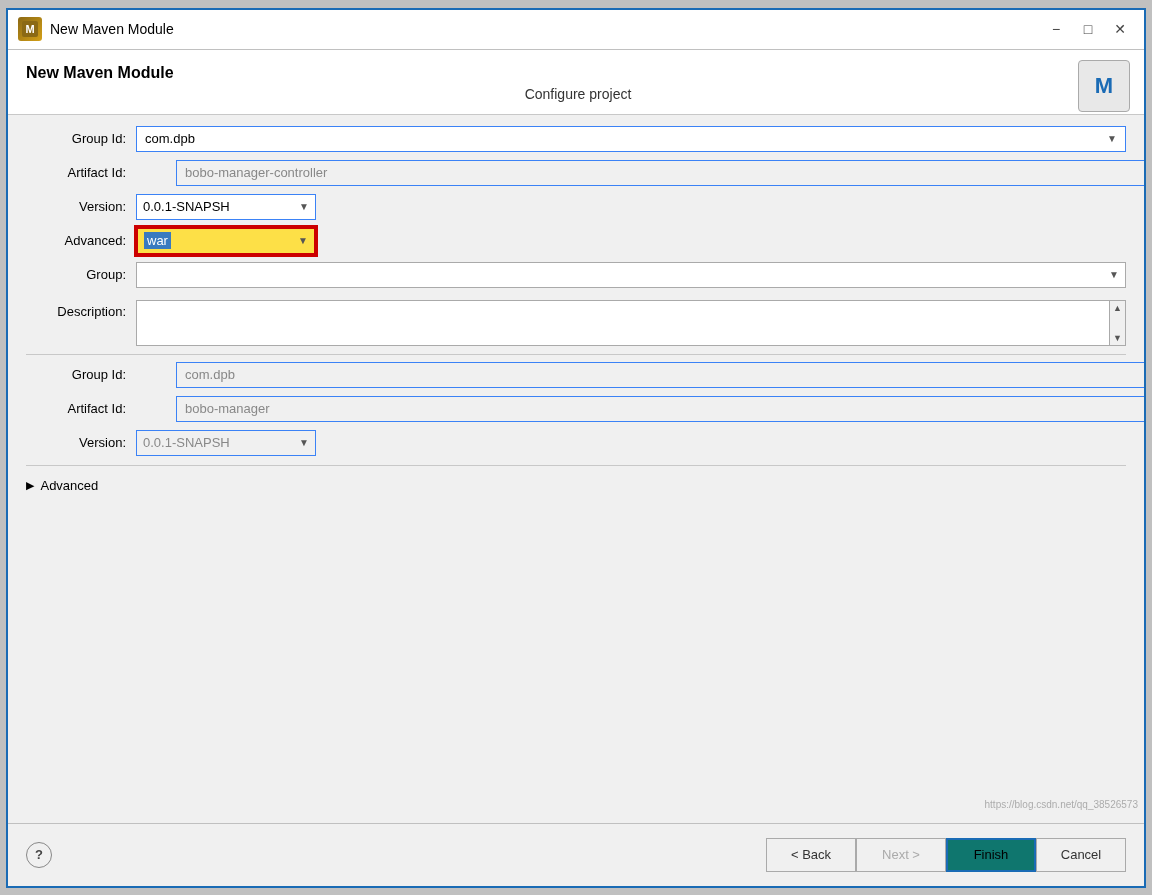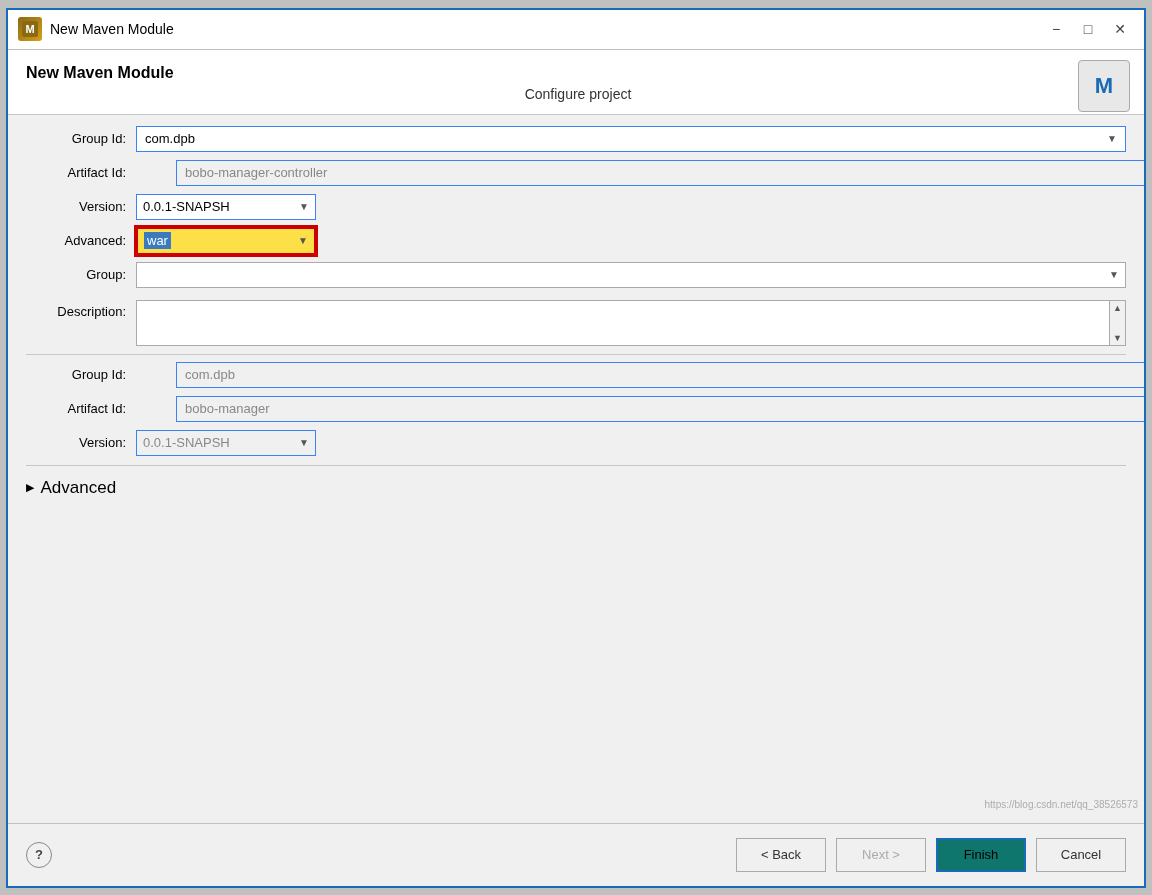--- a/index.html
+++ b/index.html
@@ -242,21 +242,21 @@
       align-items: center;
       padding: 6px 0;
       cursor: pointer;
     }
     .advanced-arrow {
       font-size: 11px;
       color: #000;
       margin-right: 6px;
     }
     .advanced-label {
-      font-size: 17px;
+      font-size: 13px;
       color: #000;
     }
 
     .footer {
       background: #f0f0f0;
       border-top: 1px solid #c0c0c0;
       padding: 14px 18px;
       display: flex;
       align-items: center;
       justify-content: space-between;
@@ -274,21 +274,21 @@
       cursor: pointer;
       display: flex;
       align-items: center;
       justify-content: center;
       font-size: 13px;
       color: #444;
       font-weight: bold;
     }
     .footer-buttons {
       display: flex;
-      gap: 10px;
+      gap: 0;
     }
     .btn {
       height: 34px;
       min-width: 90px;
       padding: 0 18px;
       border: 1px solid #aaa;
       background: #f0f0f0;
       cursor: pointer;
       font-size: 13px;
       color: #333;

